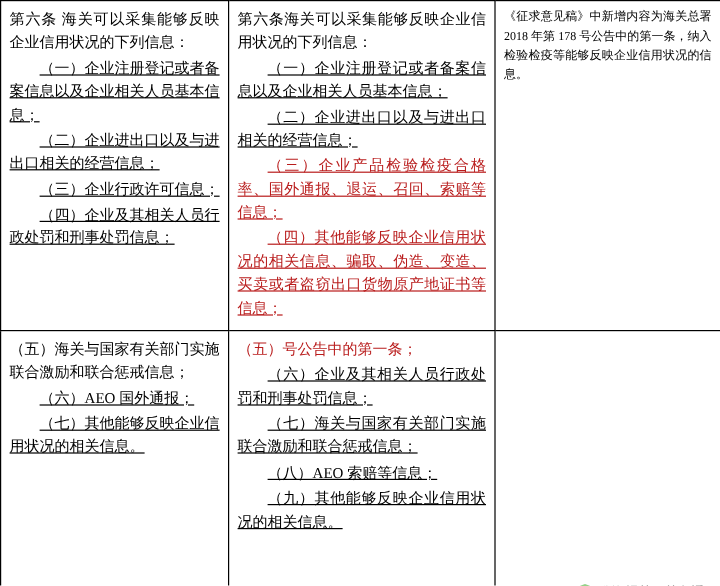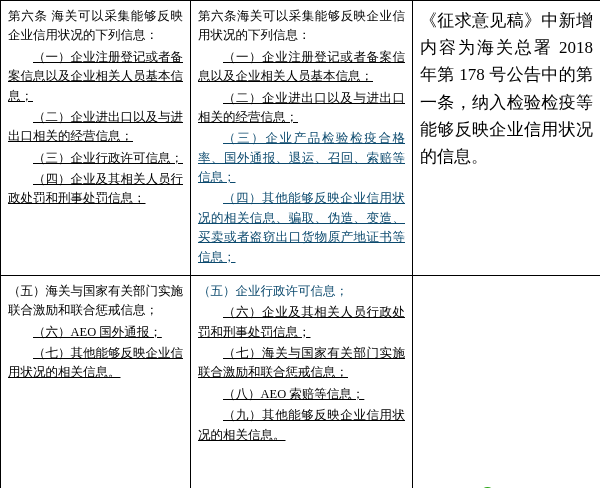--- a/index.html
+++ b/index.html
@@ -41,21 +41,21 @@
   p.para {
     margin: 0 0 2px 0;
     text-align: justify;
     text-justify: inter-ideograph;
   }
   p.indent {
     text-indent: 2em;
     text-decoration: underline;
   }
   .red {
-    color: #0c4a6e;
+    color: #b91c1c;
   }
   .cell-inner {
     position: relative;
     height: 100%;
   }
   .footer-badge {
     position: absolute;
     right: 6px;
     bottom: 4px;
     display: flex;
@@ -70,21 +70,21 @@
     height: 15px;
     border-radius: 50%;
     background: #2aa515;
     color: #ffffff;
     font-size: 10px;
     line-height: 15px;
     text-align: center;
     font-family: "Liberation Sans", sans-serif;
   }
   .cell-c-text {
-    font-size: 17px;
+    font-size: 10px;
     line-height: 1.6;
   }
 </style>
 </head>
 <body>
 
 <div class="page">
   <table class="cmp">
     <tbody>
       <tr class="row-top">
@@ -106,21 +106,21 @@
           <p class="para cell-c-text">《征求意见稿》中新增内容为海关总署 2018 年第 178 号公告中的第一条，纳入检验检疫等能够反映企业信用状况的信息。</p>
         </td>
       </tr>
       <tr class="row-bot">
         <td class="col-a">
           <p class="para">（五）海关与国家有关部门实施联合激励和联合惩戒信息；</p>
           <p class="para indent">（六）AEO 国外通报；</p>
           <p class="para indent">（七）其他能够反映企业信用状况的相关信息。</p>
         </td>
         <td class="col-b">
-          <p class="para red">（五）企业行政许可信息；</p>
+          <p class="para red">（五）号公告中的第一条；</p>
           <p class="para indent">（六）企业及其相关人员行政处罚和刑事处罚信息；</p>
           <p class="para indent">（七）海关与国家有关部门实施联合激励和联合惩戒信息；</p>
           <p class="para indent">（八）AEO 索赔等信息；</p>
           <p class="para indent">（九）其他能够反映企业信用状况的相关信息。</p>
         </td>
         <td class="col-c">
           <div class="cell-inner">
             <div class="footer-badge">
               <span class="badge-circle">●</span>
               <span>欣海报关—关务通</span>

